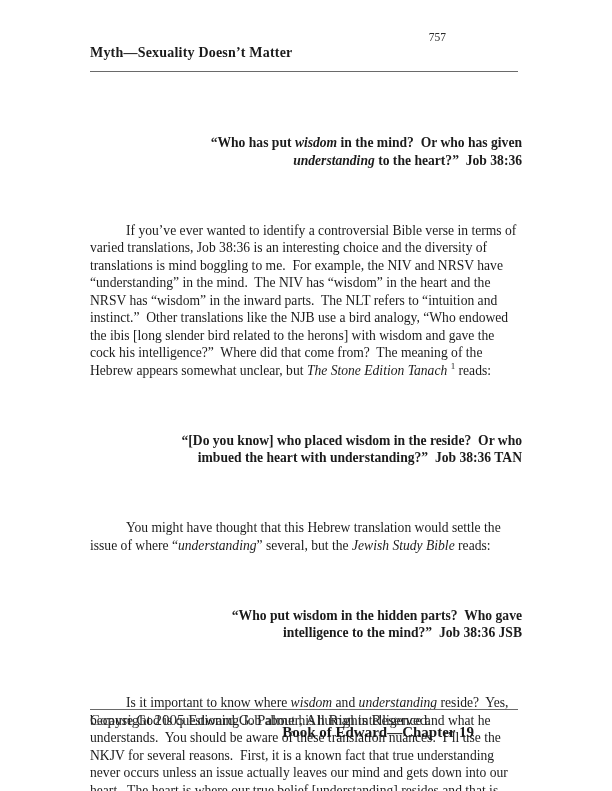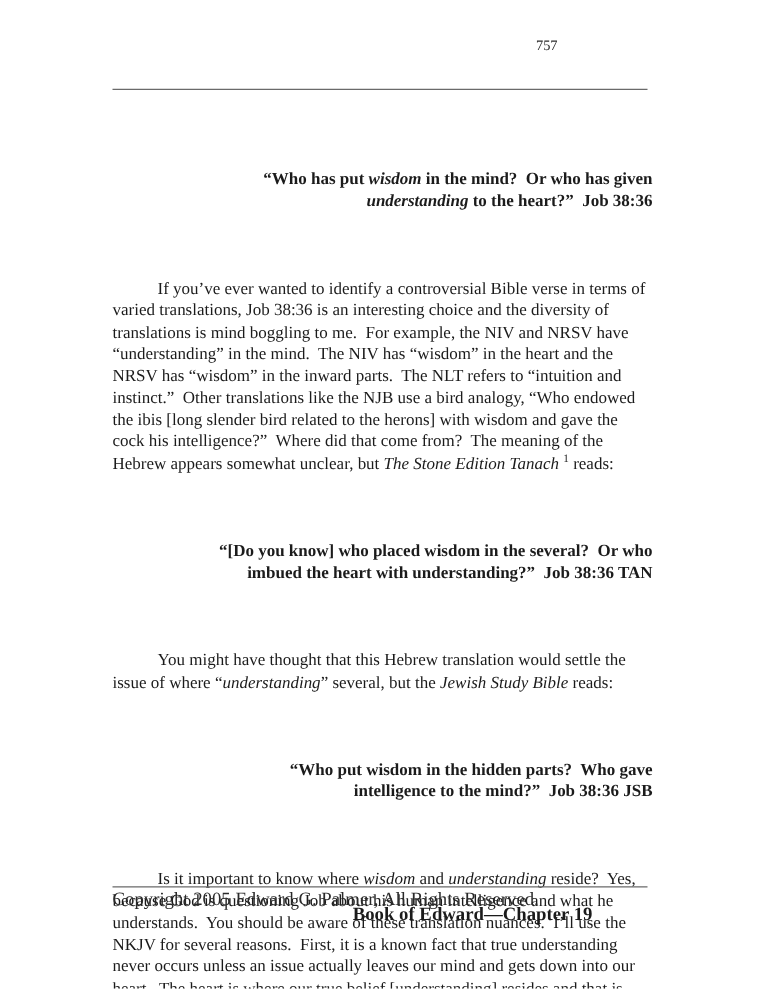--- a/index.html
+++ b/index.html
@@ -73,26 +73,27 @@
     right: 62px;
     font-size: 15px;
     font-weight: bold;
   }
 </style>
 </head>
 <body>
 
 <div class="page">
   <div class="page-number">757</div>
+  <div class="header-title">Myth—Sexuality Doesn’t Matter</div>
   <div class="header-rule"></div>
 
   <div class="body-text">
     <div class="quote"><span style="font-weight: bold;">“Who has put </span><span style="font-style: italic; font-weight: bold;">wisdom</span><span style="font-weight: bold;"> in the mind?  Or who has given</span><br><span style="font-style: italic; font-weight: bold;">understanding</span><span style="font-weight: bold;"> to the heart?”  Job 38:36</span></div>
     <p class="para"><span>If you’ve ever wanted to identify a controversial Bible verse in terms of varied translations, Job 38:36 is an interesting choice and the diversity of translations is mind boggling to me.  For example, the NIV and NRSV have “understanding” in the mind.  The NIV has “wisdom” in the heart and the NRSV has “wisdom” in the inward parts.  The NLT refers to “intuition and instinct.”  Other translations like the NJB use a bird analogy, “Who endowed the ibis [long slender bird related to the herons] with wisdom and gave the cock his intelligence?”  Where did that come from?  The meaning of the Hebrew appears somewhat unclear, but </span><span style="font-style: italic;">The Stone Edition Tanach</span><span> </span><sup>1</sup><span> reads:</span></p>
-    <div class="quote"><span style="font-weight: bold;">“[Do you know] who placed wisdom in the several?  Or who</span><br><span style="font-weight: bold;">imbued the heart with understanding?”  Job 38:36 TAN</span></div>
+    <div class="quote"><span style="font-weight: bold;">“[Do you know] who placed wisdom in the reside?  Or who</span><br><span style="font-weight: bold;">imbued the heart with understanding?”  Job 38:36 TAN</span></div>
     <p class="para"><span>You might have thought that this Hebrew translation would settle the issue of where “</span><span style="font-style: italic;">understanding</span><span>” several, but the </span><span style="font-style: italic;">Jewish Study Bible</span><span> reads:</span></p>
     <div class="quote"><span style="font-weight: bold;">“Who put wisdom in the hidden parts?  Who gave</span><br><span style="font-weight: bold;">intelligence to the mind?”  Job 38:36 JSB</span></div>
     <p class="para"><span>Is it important to know where </span><span style="font-style: italic;">wisdom</span><span> and </span><span style="font-style: italic;">understanding</span><span> reside?  Yes, because God is questioning Job about his human intelligence and what he understands.  You should be aware of these translation nuances.  I’ll use the NKJV for several reasons.  First, it is a known fact that true understanding never occurs unless an issue actually leaves our mind and gets down into our heart.  The heart is where our true belief [understanding] resides and that is why the old adage “take it to heart” gets its common sense meaning.</span></p>
     
   </div>
 
   <div class="footer-rule"></div>
   <div class="footer-copyright">Copyright 2005 Edward G. Palmer, All Rights Reserved.</div>
   <div class="footer-chapter">Book of Edward—Chapter 19</div>
 </div>

